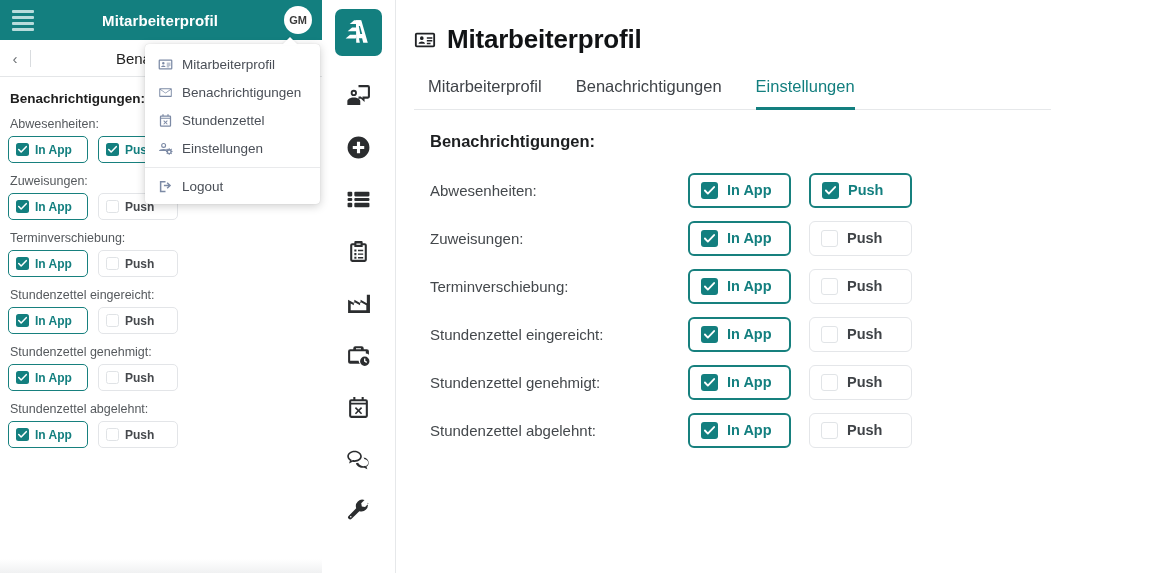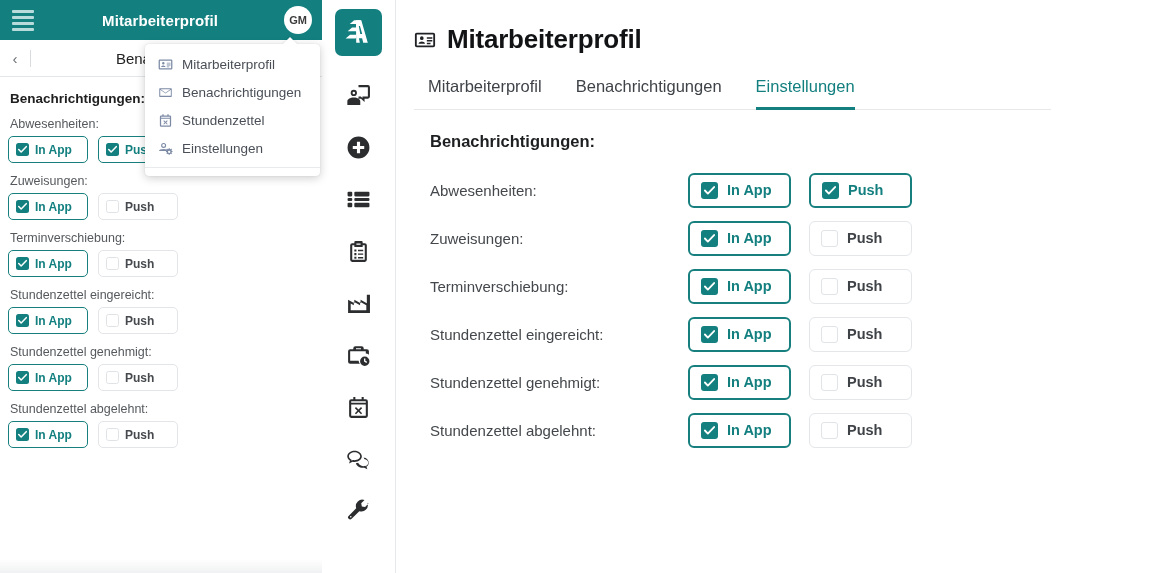--- a/index.html
+++ b/index.html
@@ -296,20 +296,28 @@
         <div class="dd-item">
           <span class="dd-icon">
             <svg viewBox="0 0 24 24">
               <path d="M9 3a4 4 0 110 8 4 4 0 010-8zm0 1.8a2.2 2.2 0 100 4.4 2.2 2.2 0 000-4.4zM9 12.6c2.1 0 4 .5 5.3 1.3a5.9 5.9 0 00-.7 2.1H1.5c0-2 3.3-3.4 7.5-3.4zm9.8-1.2l.3 1.3 1.3.4.9-1 1.2 1.2-1 .9.4 1.3 1.3.3v1.7l-1.3.3-.4 1.3 1 .9-1.2 1.2-.9-1-1.3.4-.3 1.3h-1.7l-.3-1.3-1.3-.4-.9 1-1.2-1.2 1-.9-.4-1.3-1.3-.3v-1.7l1.3-.3.4-1.3-1-.9 1.2-1.2.9 1 1.3-.4.3-1.3h1.7zm-.9 4a1.9 1.9 0 100 3.8 1.9 1.9 0 000-3.8z"></path>
             </svg>
           </span>
           <span class="dd-label">Einstellungen</span>
         </div>
       </div>
     <div class="dd-sep"></div>
+    <div class="dd-item">
+      <span class="dd-icon">
+        <svg viewBox="0 0 16 16">
+            <path d="M2 2h6v1.6H3.6v8.8H8V14H2V2zm7.2 2.6l1.1-1.1L14 6.9l-3.7 3.4-1.1-1.1 1.8-1.6H6.3V6.2h4.7L9.2 4.6z"></path>
+          </svg>
+      </span>
+      <span class="dd-label">Logout</span>
+    </div>
   </div>
 
   <div id="icon-rail">
     <div id="brand-logo">
       <svg viewBox="0 0 32 32" aria-hidden="true">
         <path fill="#ffffff" d="M13.5 4h5.2L25 26h-4.4l-1.1-4.4h-3.1l.9 4.4h-3.5L13.5 4zm2.8 5.6l1.4 7.8h1.9L17.4 9.6h-1.1z"></path>
         <path fill="#ffffff" d="M11.8 4.2h6.4l-1.1 3.6H7.5z"></path>
         <path fill="#ffffff" d="M9.8 11.2h6.4l-1.1 3.6H5.5z"></path>
         <path fill="#ffffff" d="M7.8 18.2h6.6l-1.1 3.6H3.5z"></path>
       </svg>

